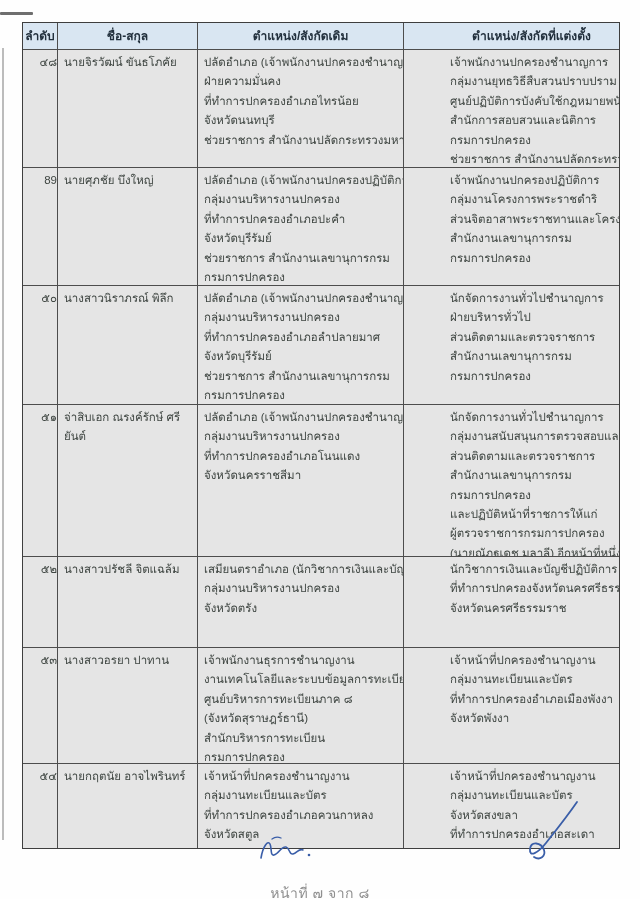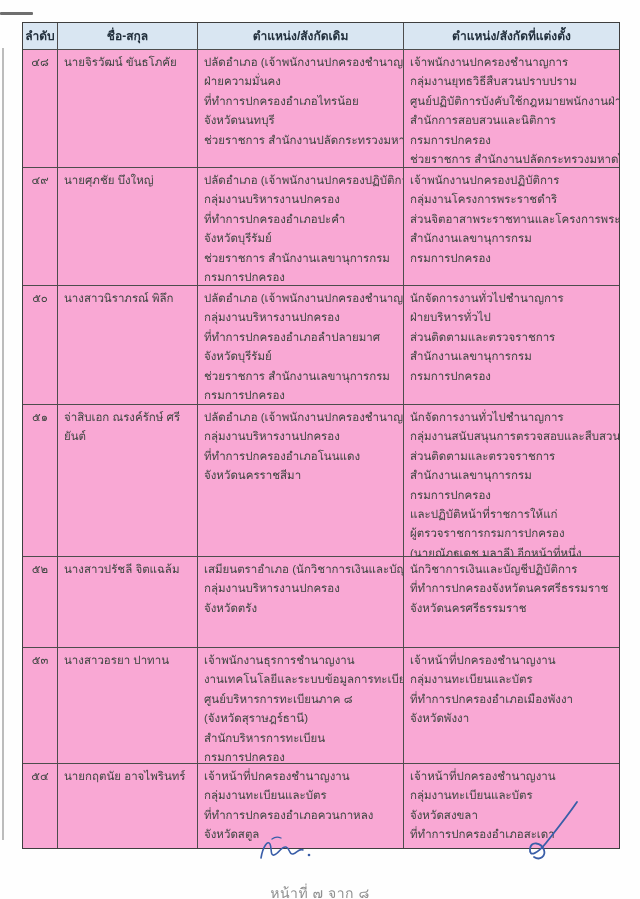--- a/index.html
+++ b/index.html
@@ -17,37 +17,37 @@
     background:#6e6e6e;border-radius:1px;
   }
   .scan-artifact-v{
     position:absolute;left:2px;top:48px;width:2px;height:792px;
     background:#a6a6a6;opacity:.75;
   }
   .doc-table{
     position:absolute;left:22px;top:22px;width:596px;
     border:1.6px solid #3e3e3e;
     box-sizing:content-box;
-    background:#f9a8d4;
+    background:#e5e5e5;
   }
   .tr{display:flex;border-bottom:1px solid #4d4d4d;}
   .tr:last-child{border-bottom:none;}
   .td{
     border-right:1px solid #4d4d4d;
     box-sizing:border-box;
     padding:3px 4px 0 6px;
     font-size:11.5px;
     line-height:19.4px;
     overflow:hidden;
   }
   .td:last-child{border-right:none;}
-  .c1{width:35px;text-align:center;padding-left:0;padding-right:0;flex:none;}
+  .c1{width:35px;text-align:right;padding-left:0;padding-right:0;flex:none;}
   .c2{width:140px;flex:none;}
   .c3{width:206px;flex:none;}
-  .c4{flex:1;}
+  .c4{flex:1;margin-left:40px;}
   .thead{background:#d9e6f2;}
   .thead .td{
     font-weight:bold;font-size:12px;color:#22303d;
     display:flex;align-items:center;justify-content:center;
     text-align:center;padding:0 2px;height:26px;line-height:13px;
   }
   .rh1{height:117px;} .rh2{height:117px;} .rh3{height:118px;}
   .rh4{height:151px;} .rh5{height:90px;}  .rh6{height:115px;} .rh7{height:84px;}
   .line{white-space:nowrap;}
   .footer{
@@ -88,21 +88,21 @@
           <div class="line">เจ้าพนักงานปกครองชำนาญการ</div>
           <div class="line">กลุ่มงานยุทธวิธีสืบสวนปราบปราม</div>
           <div class="line">ศูนย์ปฏิบัติการบังคับใช้กฎหมายพนักงานฝ่ายปกครอง</div>
           <div class="line">สำนักการสอบสวนและนิติการ</div>
           <div class="line">กรมการปกครอง</div>
           <div class="line">ช่วยราชการ สำนักงานปลัดกระทรวงมหาดไทย</div>
         </div>
     </div>
 
     <div class="tr rh2">
-      <div class="td c1">๔๙</div>
+      <div class="td c1">89</div>
       <div class="td c2">นายศุภชัย บึงใหญ่</div>
       <div class="td c3">
           <div class="line">ปลัดอำเภอ (เจ้าพนักงานปกครองปฏิบัติการ)</div>
           <div class="line">กลุ่มงานบริหารงานปกครอง</div>
           <div class="line">ที่ทำการปกครองอำเภอปะคำ</div>
           <div class="line">จังหวัดบุรีรัมย์</div>
           <div class="line">ช่วยราชการ สำนักงานเลขานุการกรม</div>
           <div class="line">กรมการปกครอง</div>
         </div>
       <div class="td c4">

